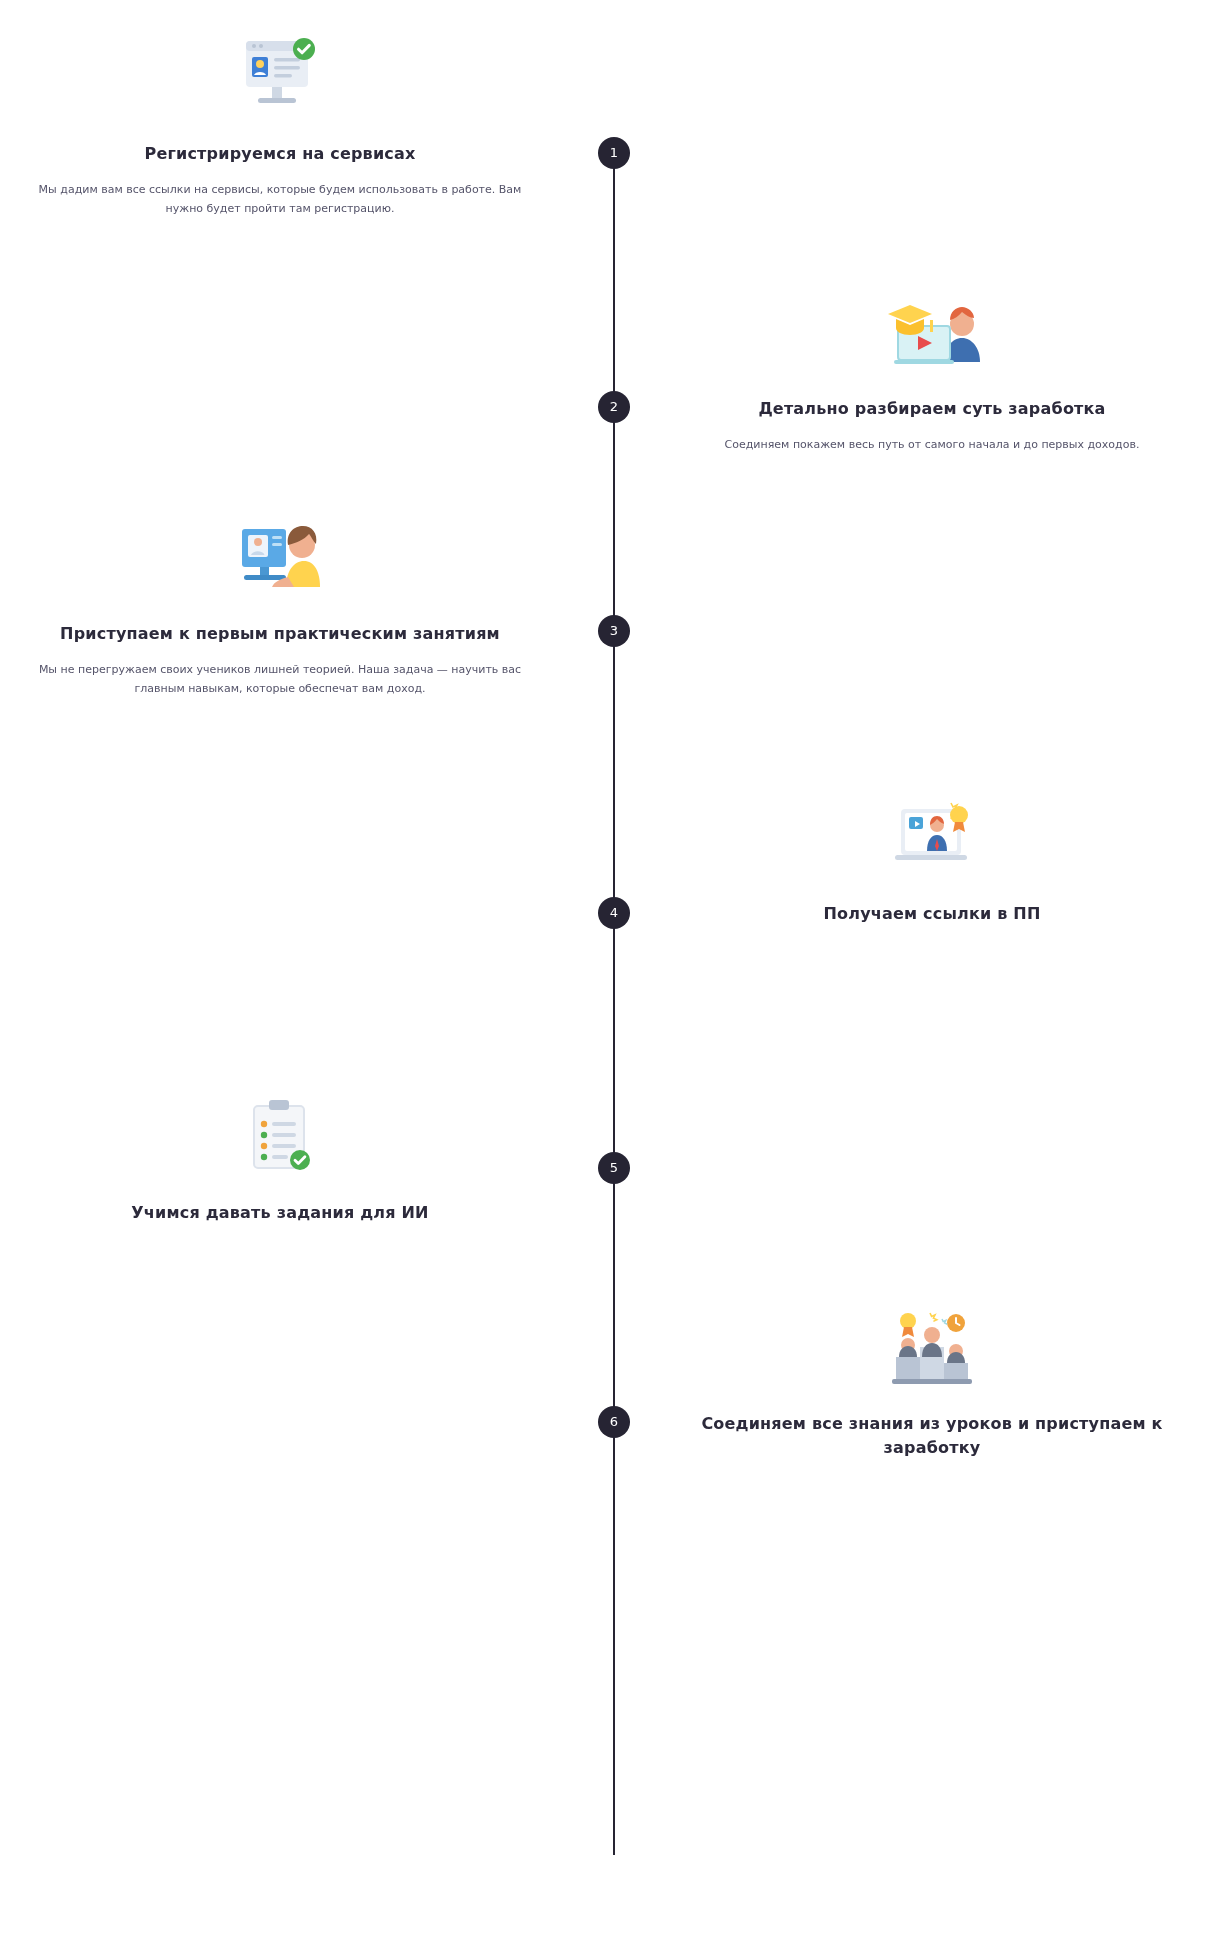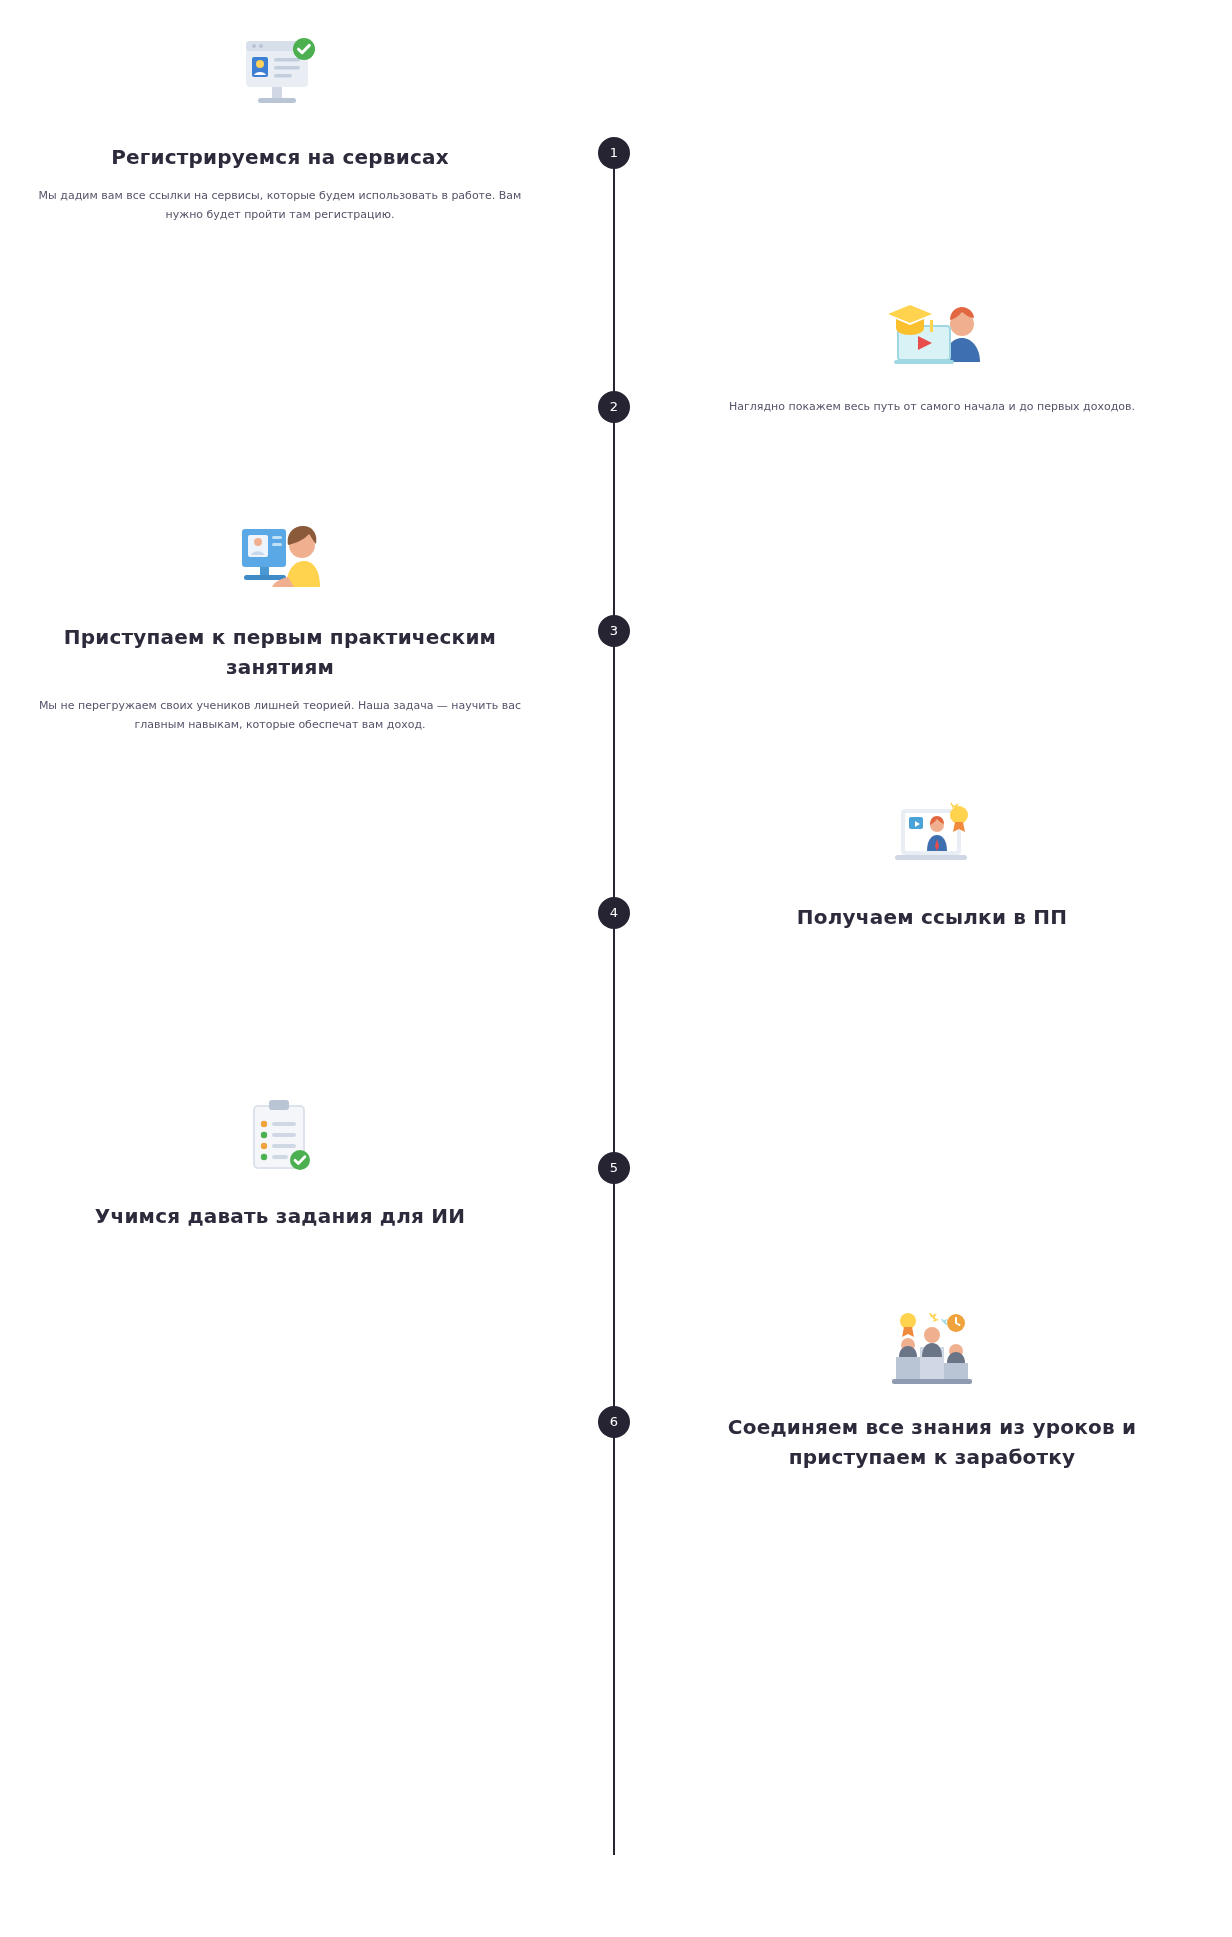--- a/index.html
+++ b/index.html
@@ -69,21 +69,21 @@
 
   .icon-wrap {
     height: 96px;
     margin-bottom: 16px;
     display: flex;
     align-items: center;
     justify-content: center;
   }
 
   .step-title {
-    font-size: 20px;
+    font-size: 16px;
     font-weight: bold;
     color: #2c2a3b;
     line-height: 1.5;
     margin: 0 0 14px 0;
     letter-spacing: 0.2px;
   }
 
   .step-text {
     font-size: 11px;
     line-height: 1.75;
@@ -137,21 +137,22 @@
           <path d="M68 28c0-8 6-13 12-13s12 5 12 11c-4 0-8-3-12-6-3 4-8 7-12 8z" fill="#e2663f"></path>
           <rect x="16" y="34" width="52" height="34" rx="3" fill="#d9f2f5"></rect>
           <rect x="16" y="34" width="52" height="34" rx="3" fill="none" stroke="#9fd8e2" stroke-width="2"></rect>
           <path d="M36 44l14 7-14 7z" fill="#e84c4c"></path>
           <rect x="12" y="68" width="60" height="4" rx="2" fill="#9fd8e2"></rect>
           <path d="M6 22l22-9 22 9-22 9z" fill="#ffd34e"></path>
           <path d="M14 27v9c0 4 6 7 14 7s14-3 14-7v-9l-14 6z" fill="#fbc02d"></path>
           <rect x="48" y="28" width="3" height="12" fill="#ffd34e"></rect>
         </svg>
       </div>
-      <p class="step-text">Наглядно покажем весь путь от самого начала и до первых доходов.</p>
+      <h3 class="step-title">Детально разбираем суть заработка</h3>
+      <p class="step-text">Соединяем покажем весь путь от самого начала и до первых доходов.</p>
     </div>
   </div>
 
   <div class="step side-left" style="top:0;">
     <div class="bullet" style="top:615px;">3</div>
     <div class="content" style="top:510px;text-align:center;">
       <div class="icon-wrap">
         <svg class="ic" width="96" height="86" viewBox="0 0 96 86">
           <rect x="10" y="14" width="44" height="38" rx="3" fill="#5aa9e6"></rect>
           <rect x="16" y="20" width="20" height="22" rx="2" fill="#eef4fb"></rect>

